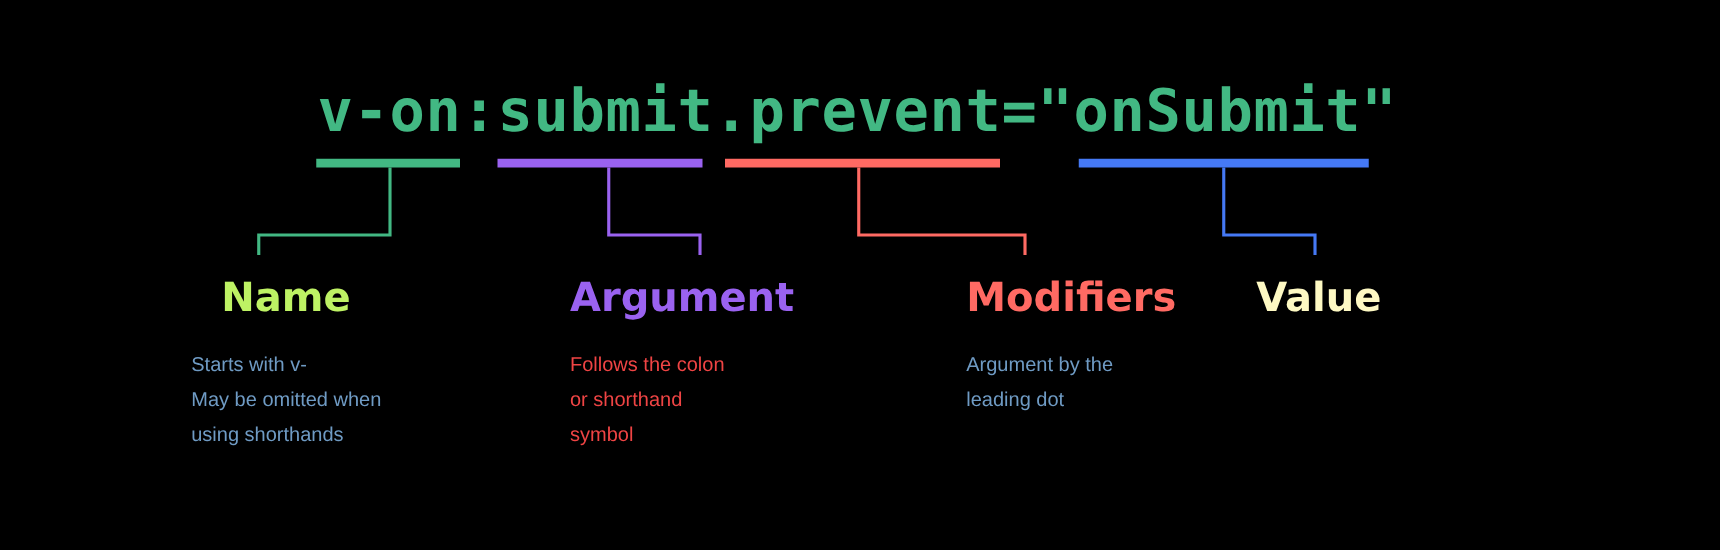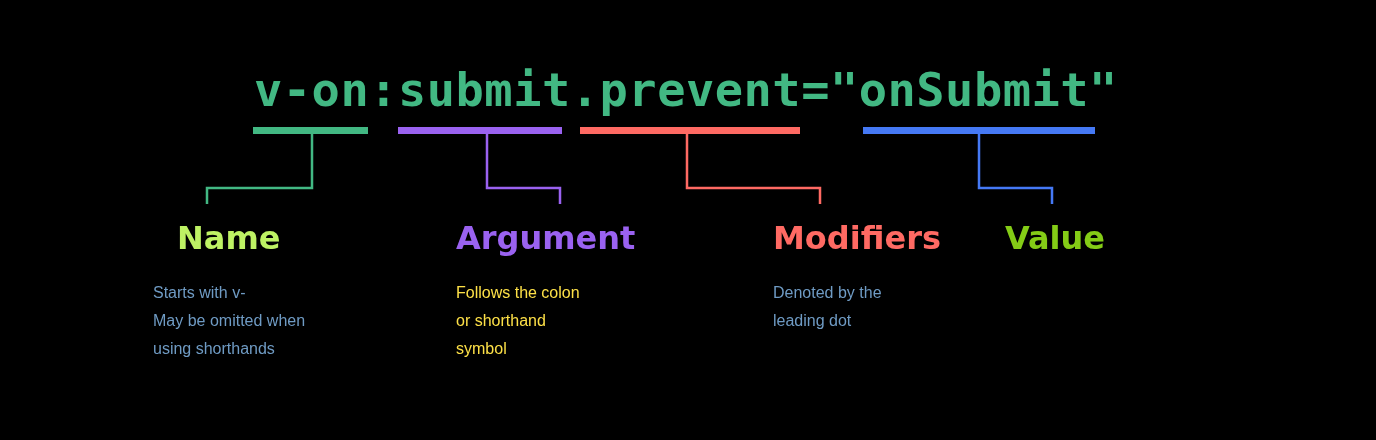--- a/index.html
+++ b/index.html
@@ -102,27 +102,27 @@
 
   <div id="columns">
       <div class="col" style="left: 153px;">
         <div class="col-title" style="color: #bef264; margin-left: 24px;">Name</div>
         <div class="col-desc" style="color: rgb(111, 155, 196);">Starts with v-
 May be omitted when
 using shorthands</div>
       </div>
       <div class="col" style="left: 456px;">
         <div class="col-title" style="color: rgb(154, 98, 240);">Argument</div>
-        <div class="col-desc" style="color: #fde047;">Follows the colon
+        <div class="col-desc" style="color: #ef4444;">Follows the colon
 or shorthand
 symbol</div>
       </div>
       <div class="col" style="left: 740px; margin-left: 33px;">
         <div class="col-title" style="color: rgb(255, 106, 99);">Modifiers</div>
-        <div class="col-desc" style="color: rgb(111, 155, 196);">Denoted by the
+        <div class="col-desc" style="color: rgb(111, 155, 196);">Argument by the
 leading dot</div>
       </div>
       <div class="col" style="left: 1005px;">
-        <div class="col-title" style="color: #84cc16;">Value</div>
+        <div class="col-title" style="color: #fef9c3;">Value</div>
       </div>
     </div>
 
 </div>
 
 </body></html>

